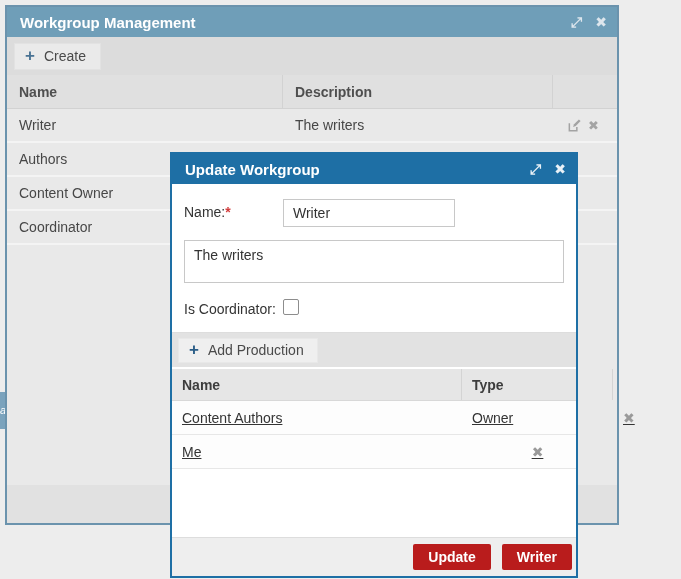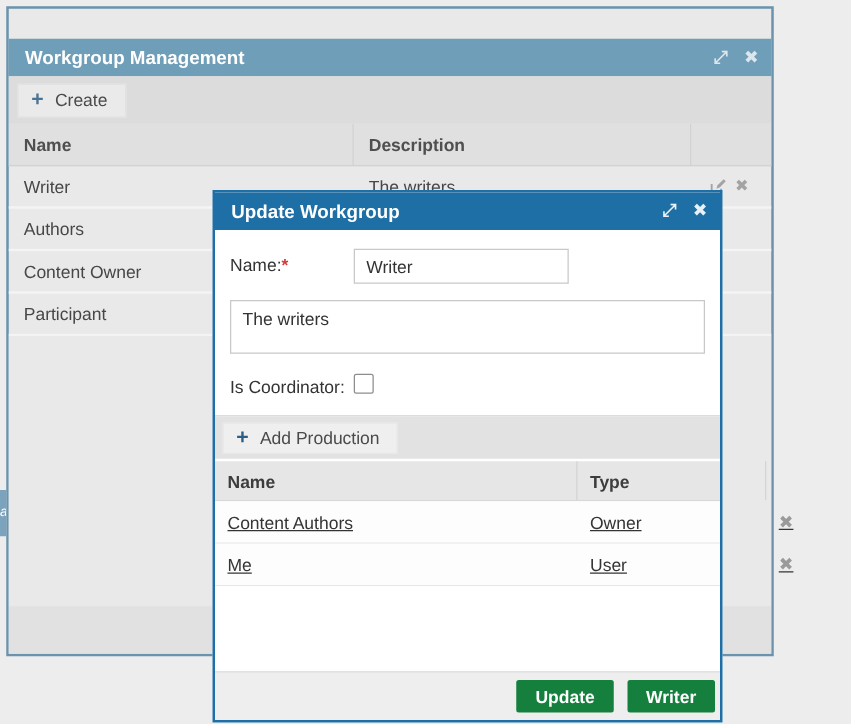--- a/index.html
+++ b/index.html
@@ -28,21 +28,21 @@
   .tb-ic {
     font-family:"DejaVu Sans",sans-serif; font-size:14px; font-weight:700;
     line-height:1; cursor:pointer;
   }
 
   
   .main-window {
     left:5px; top:5px; width:614px; height:520px;
     border:2px solid #6b93ad; background:#e9e9e9;
   }
-  .main-window .titlebar { background:#6f9eb8;margin-top:24px; }
+  .main-window .titlebar { background:#6f9eb8; }
   .main-window .tb-ic { color:#dde6ed; }
 
   .toolbar { flex:0 0 38px; background:#dcdcdc; display:flex; align-items:center; padding:0 7px; }
   .btn-flat {
     display:inline-flex; align-items:center; gap:9px; border:1px solid #e2e2e2;
     background:#eaeaea; color:#4a4a4a; font:inherit; font-size:14px;
     padding:4px 14px 5px 10px; cursor:pointer;
   }
   .plus { color:#4a7394; font-size:17px; font-weight:700; line-height:14px; }
 
@@ -103,21 +103,21 @@
   .p-row .cell { display:flex; align-items:center; padding:0 10px; color:#343434;text-decoration:underline; }
   .p-row .cell.del { justify-content:center; }
   .del-ic { color:#9a9a9a; font-family:"DejaVu Sans",sans-serif; font-size:14px; font-weight:700; cursor:pointer; }
   .modal-fill { flex:1 1 auto; background:#fff; }
   .modal-footer {
     flex:0 0 39px; background:#eeeeee; border-top:1px solid #ddd;
     display:flex; align-items:center; justify-content:flex-end; gap:11px;
     padding-right:4px;
   }
   .btn-primary {
-    background:#15803d; color:#fff; border:none; font:inherit; font-weight:700;
+    background:#b91c1c; color:#fff; border:none; font:inherit; font-weight:700;
     font-size:14px; height:26px; padding:0 15px; border-radius:2px; cursor:pointer;
   }
 </style>
 </head>
 <body>
 
 <div class="stage">
 
   <div class="edge-tab">
     <span>a</span>
@@ -162,21 +162,21 @@
       <div class="cell">Authors</div>
       <div class="cell"></div>
       <div class="cell actions"></div>
     </div>
     <div class="grid-row main-grid">
       <div class="cell">Content Owner</div>
       <div class="cell"></div>
       <div class="cell actions"></div>
     </div>
     <div class="grid-row main-grid">
-      <div class="cell">Participant</div>
+      <div class="cell">Coordinator</div>
       <div class="cell"></div>
       <div class="cell actions"></div>
     </div>
 
     <div class="main-fill"></div>
     <footer class="main-footer"></footer>
   </section>
 
   <section class="window modal-window">
     <header class="titlebar">
@@ -218,21 +218,20 @@
 
     <div class="p-row p-grid">
       <div class="cell">Content Authors</div>
       <div class="cell">Owner</div>
       <div class="cell del">
           <span class="del-ic">✖</span>
         </div>
     </div>
     <div class="p-row p-grid">
       <div class="cell">Me</div>
-      <div class="cell">User</div>
       <div class="cell del">
           <span class="del-ic">✖</span>
         </div>
     </div>
 
     <div class="modal-fill"></div>
 
     <footer class="modal-footer">
       <button class="btn-primary">Update</button>
       <button class="btn-primary">Writer</button>

